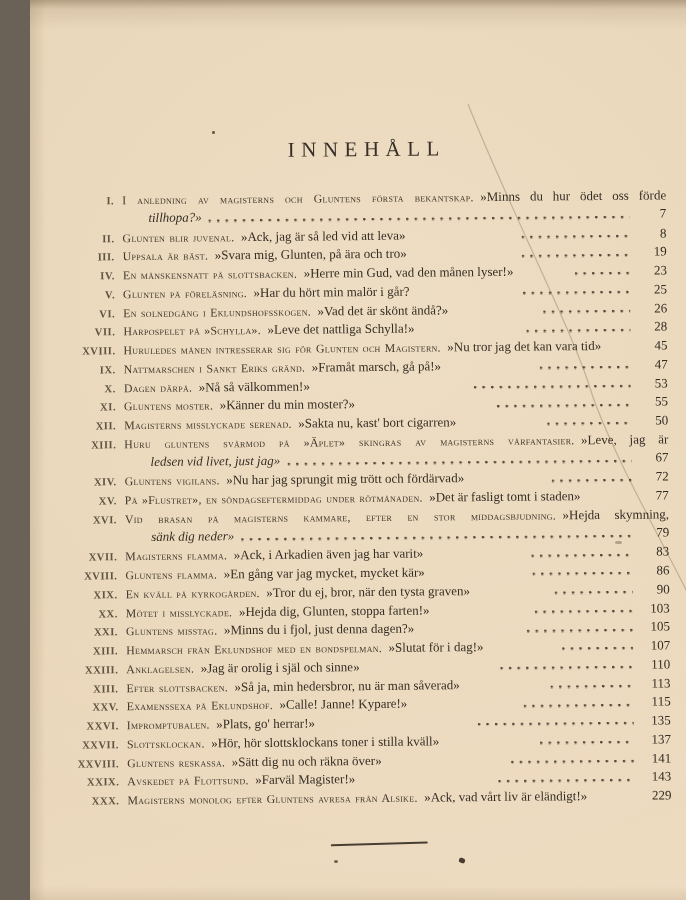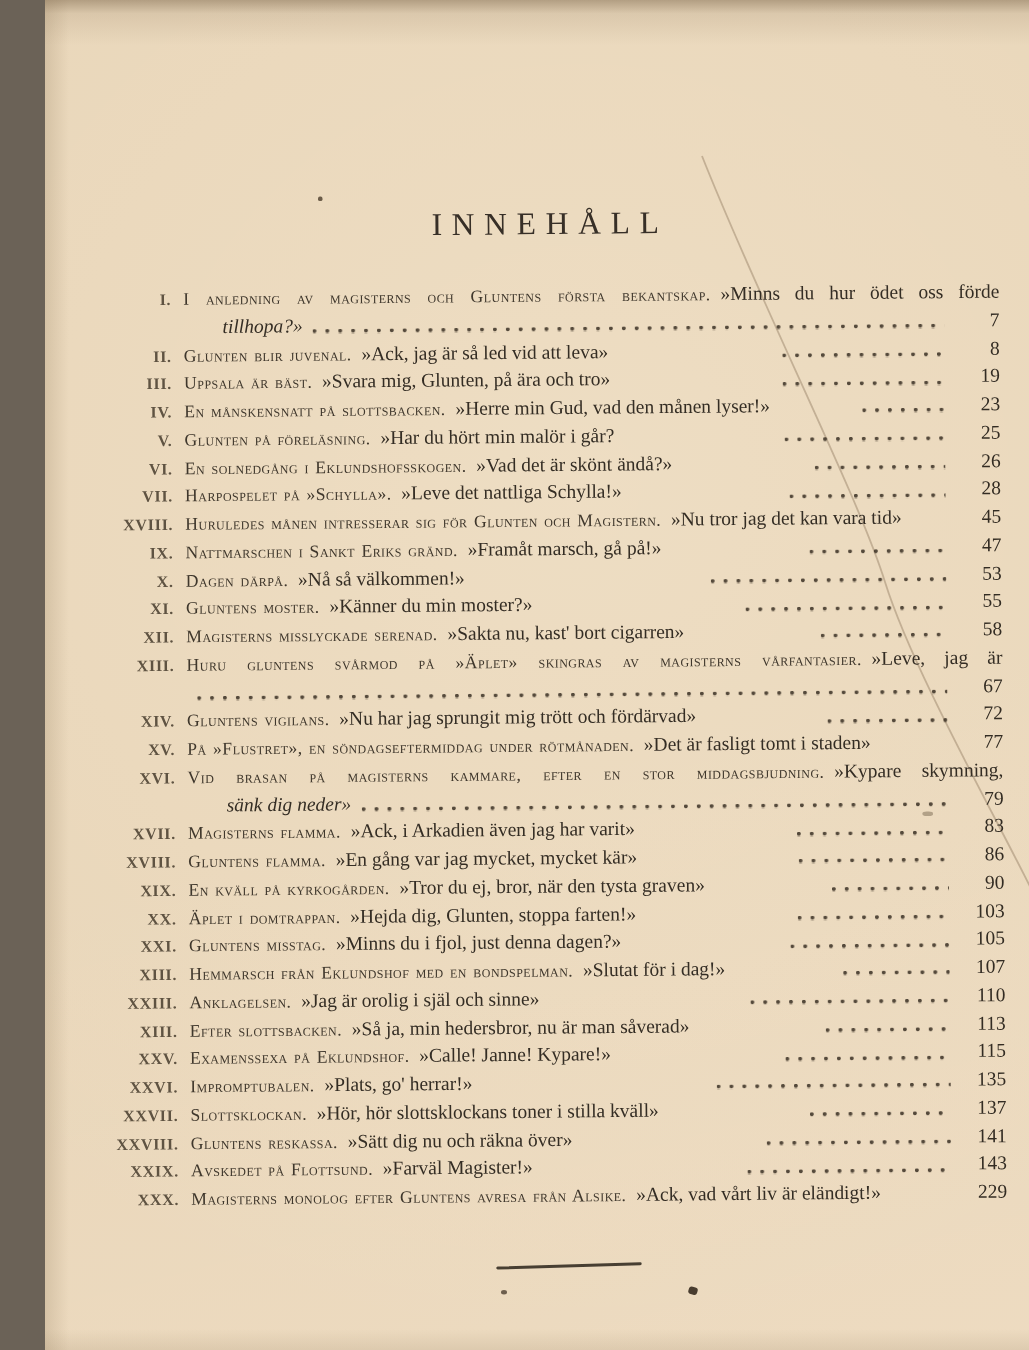--- a/index.html
+++ b/index.html
@@ -147,46 +147,47 @@
         <div class="toc-row">
           <span class="numeral">XI.</span>
           <span class="entry-text"><span class="heading">Gluntens moster.</span><span class="quote"> »Känner du min moster?»</span></span>
           <span class="leader"></span>
           <span class="pagenum">55</span>
         </div>
         <div class="toc-row">
           <span class="numeral">XII.</span>
           <span class="entry-text"><span class="heading">Magisterns misslyckade serenad.</span><span class="quote"> »Sakta nu, kast' bort cigarren»</span></span>
           <span class="leader"></span>
-          <span class="pagenum">58</span>
+          <span class="pagenum">50</span>
         </div>
         <div class="toc-row">
           <span class="numeral">XIII.</span>
           <span class="entry-text fill"><span class="heading">Huru gluntens svårmod på »Äplet» skingras av magisterns vårfantasier.</span><span class="quote"> »Leve, jag är</span></span>
         </div>
         <div class="toc-row">
           <span class="numeral"></span>
+          <span class="quote cont">ledsen vid livet, just jag»</span>
           <span class="leader"></span>
           <span class="pagenum">67</span>
         </div>
         <div class="toc-row">
           <span class="numeral">XIV.</span>
           <span class="entry-text"><span class="heading">Gluntens vigilans.</span><span class="quote"> »Nu har jag sprungit mig trött och fördärvad»</span></span>
           <span class="leader"></span>
           <span class="pagenum">72</span>
         </div>
         <div class="toc-row">
           <span class="numeral">XV.</span>
           <span class="entry-text"><span class="heading">På »Flustret», en söndagseftermiddag under rötmånaden.</span><span class="quote"> »Det är fasligt tomt i staden»</span></span>
           <span class="leader nodots"></span>
           <span class="pagenum">77</span>
         </div>
         <div class="toc-row">
           <span class="numeral">XVI.</span>
-          <span class="entry-text fill"><span class="heading">Vid brasan på magisterns kammare, efter en stor middagsbjudning.</span><span class="quote"> »Kypare skymning,</span></span>
+          <span class="entry-text fill"><span class="heading">Vid brasan på magisterns kammare, efter en stor middagsbjudning.</span><span class="quote"> »Hejda skymning,</span></span>
         </div>
         <div class="toc-row">
           <span class="numeral"></span>
           <span class="quote cont">sänk dig neder»</span>
           <span class="leader"></span>
           <span class="pagenum">79</span>
         </div>
         <div class="toc-row">
           <span class="numeral">XVII.</span>
           <span class="entry-text"><span class="heading">Magisterns flamma.</span><span class="quote"> »Ack, i Arkadien även jag har varit»</span></span>
@@ -200,21 +201,21 @@
           <span class="pagenum">86</span>
         </div>
         <div class="toc-row">
           <span class="numeral">XIX.</span>
           <span class="entry-text"><span class="heading">En kväll på kyrkogården.</span><span class="quote"> »Tror du ej, bror, när den tysta graven»</span></span>
           <span class="leader"></span>
           <span class="pagenum">90</span>
         </div>
         <div class="toc-row">
           <span class="numeral">XX.</span>
-          <span class="entry-text"><span class="heading">Äplet i domtrappan.</span><span class="quote"> »Hejda dig, Glunten, stoppa farten!»</span></span>
+          <span class="entry-text"><span class="heading">Mötet i misslyckade.</span><span class="quote"> »Hejda dig, Glunten, stoppa farten!»</span></span>
           <span class="leader"></span>
           <span class="pagenum">103</span>
         </div>
         <div class="toc-row">
           <span class="numeral">XXI.</span>
           <span class="entry-text"><span class="heading">Gluntens misstag.</span><span class="quote"> »Minns du i fjol, just denna dagen?»</span></span>
           <span class="leader"></span>
           <span class="pagenum">105</span>
         </div>
         <div class="toc-row">

